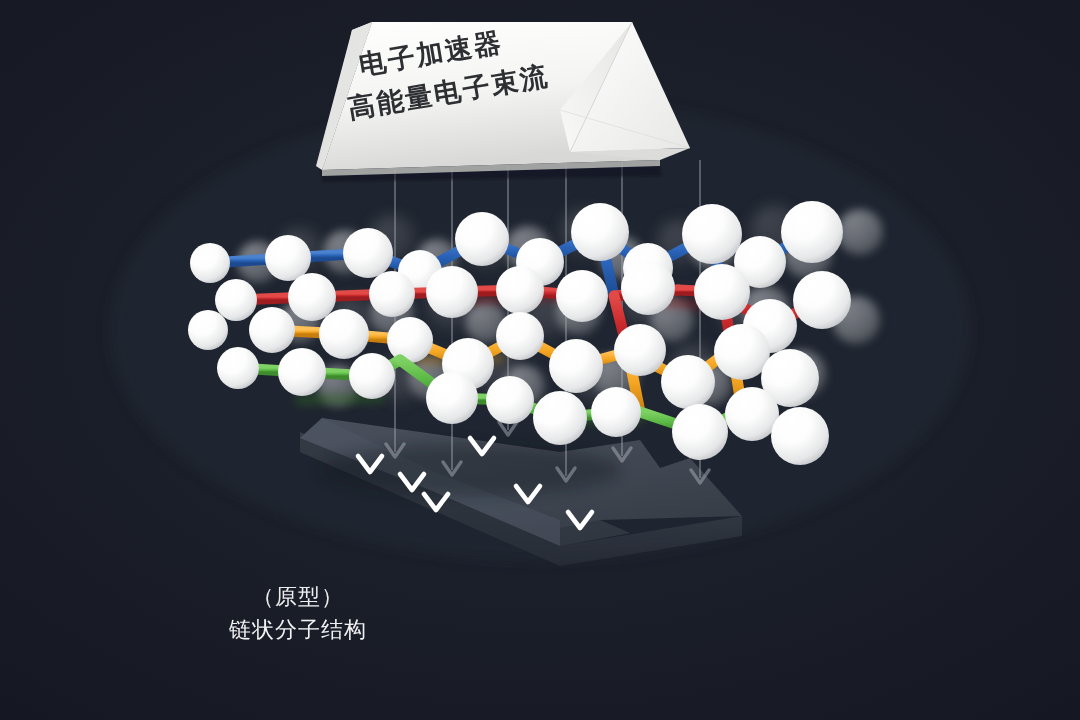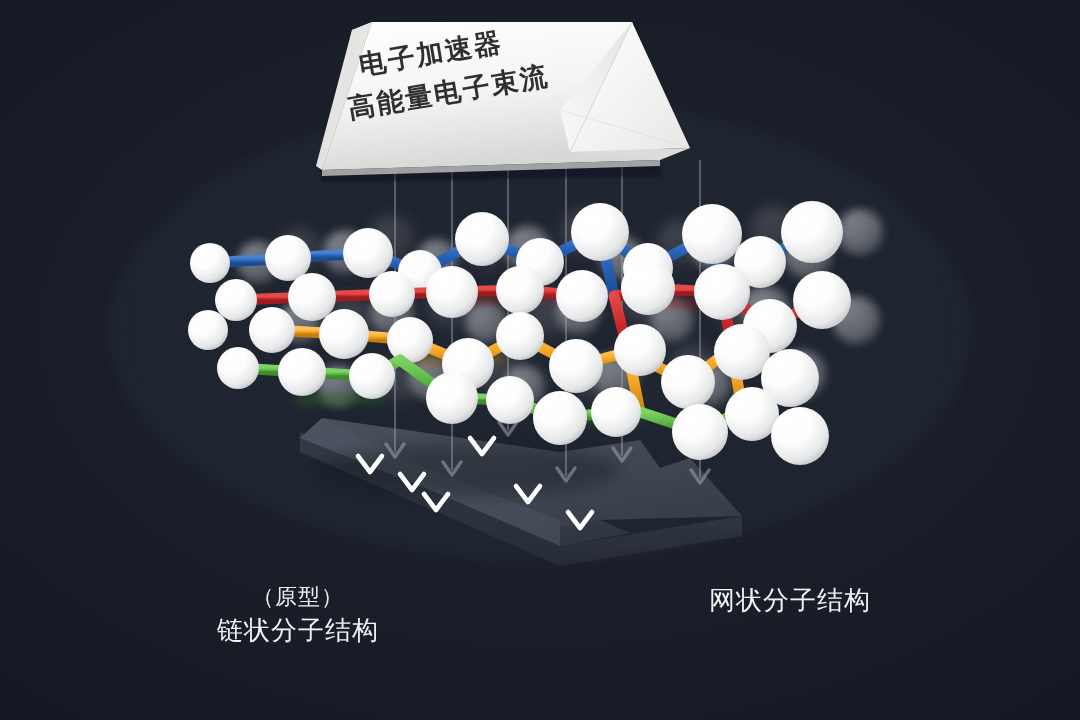--- a/index.html
+++ b/index.html
@@ -13,21 +13,21 @@
       radial-gradient(ellipse 820px 520px at 540px 330px, #20242f 0%, #1a1e29 55%, #151822 100%);
       overflow:hidden;}
   .svgroot{position:absolute;left:0;top:0;width:1080px;height:720px;}
 
   
   #captions{position:absolute;left:4px;top:582px;width:1080px;height:90px;
             display:flex;justify-content:center;align-items:flex-start;}
   .cap{width:240px;text-align:center;color:#e9e9ea;}
   .cap .tag{font-size:22px;line-height:30px;letter-spacing:1px;font-weight:400;
             color:#ededee;display:block;}
-  .cap .desc{font-size:26px;line-height:36px;letter-spacing:1px;font-weight:400;
+  .cap .desc{font-size:22px;line-height:36px;letter-spacing:1px;font-weight:400;
              color:#f2f2f3;display:block;white-space:nowrap;}
   #cap-0{margin-right:6px;}
   #cap-1{margin-right:6px;}
 
   
   #signtext{position:absolute;left:356px;top:46px;width:300px;height:110px;
             transform:rotate(-9.5deg);transform-origin:0 0;pointer-events:none;}
   #signtext .ln{display:block;color:#2d2f33;font-weight:bold;
                 font-size:27px;line-height:41px;letter-spacing:2px;
                 white-space:nowrap;}
@@ -393,17 +393,16 @@
   </div>
 
   <div id="captions">
     <div class="cap" id="cap-0">
       <span class="tag">（原型）</span>
       <span class="desc">链状分子结构</span>
     </div>
     <div class="cap" id="cap-1">
     </div>
     <div class="cap" id="cap-2">
-      <span class="desc">网状分子结构</span>
     </div>
   </div>
 
 </div>
 
 </body></html>

